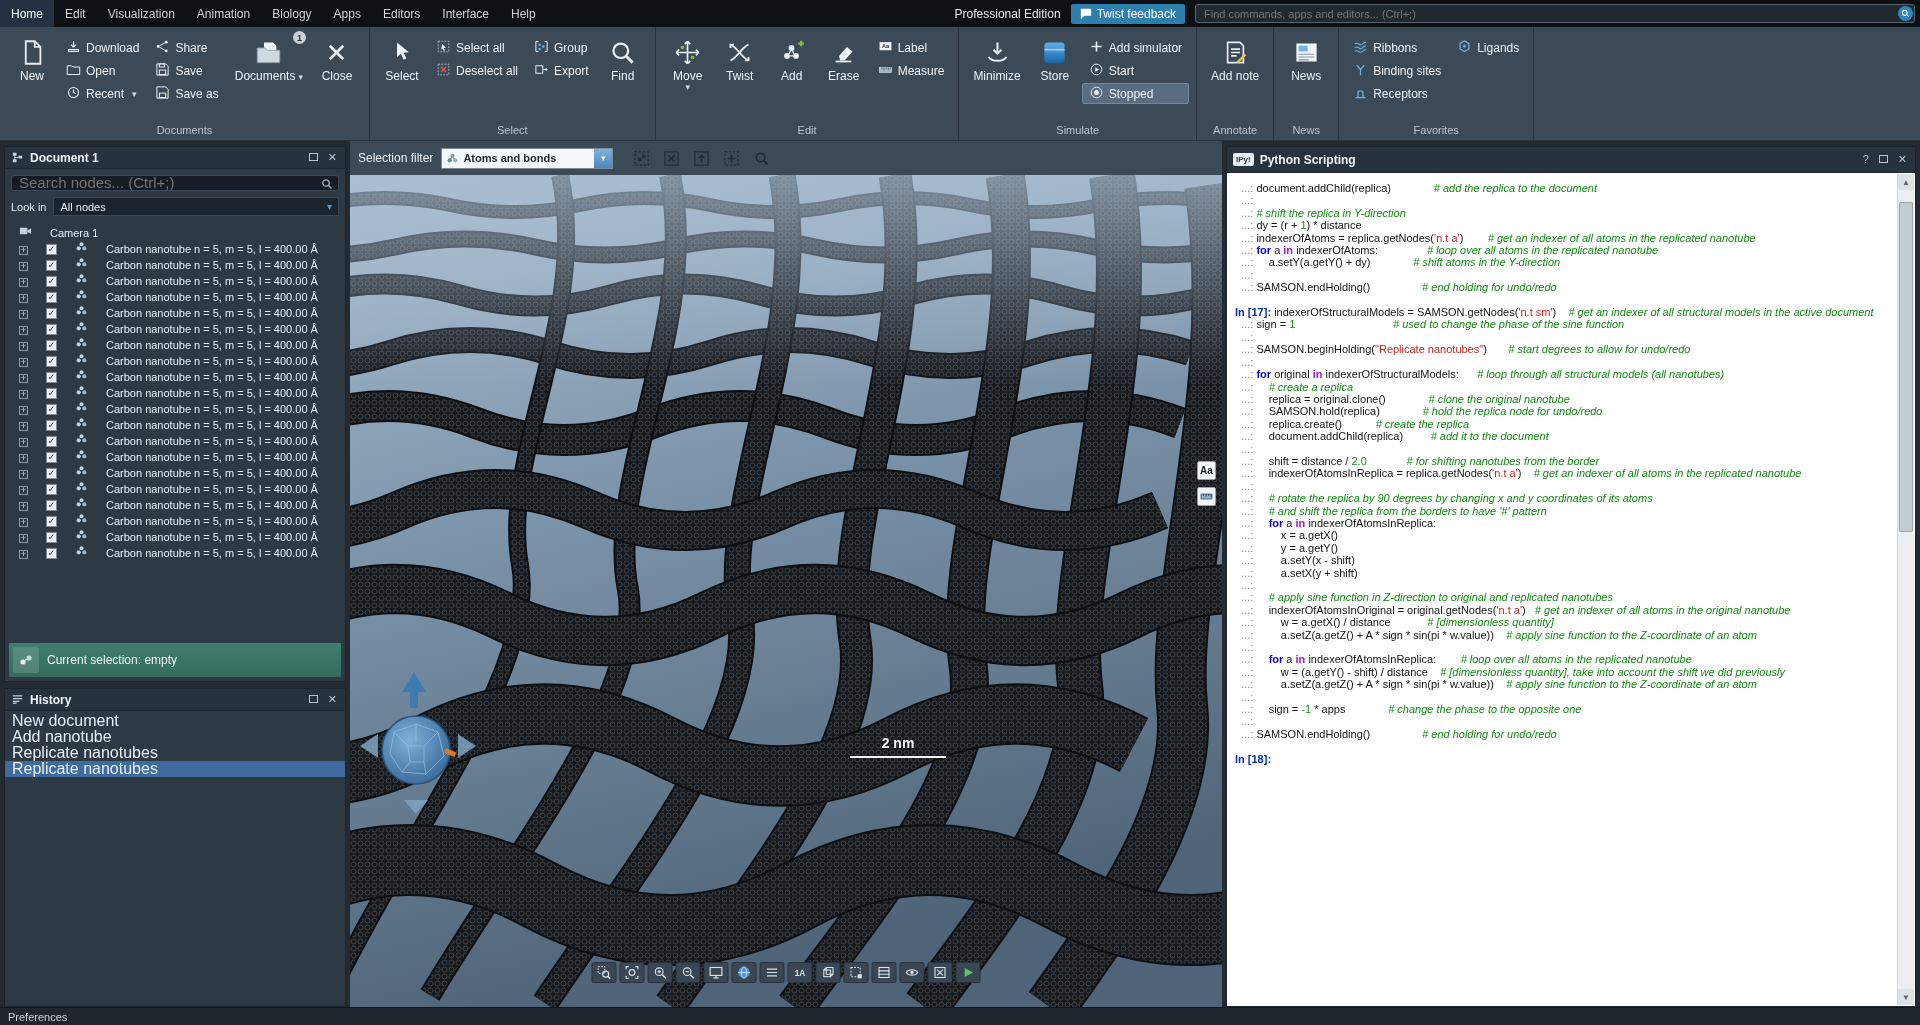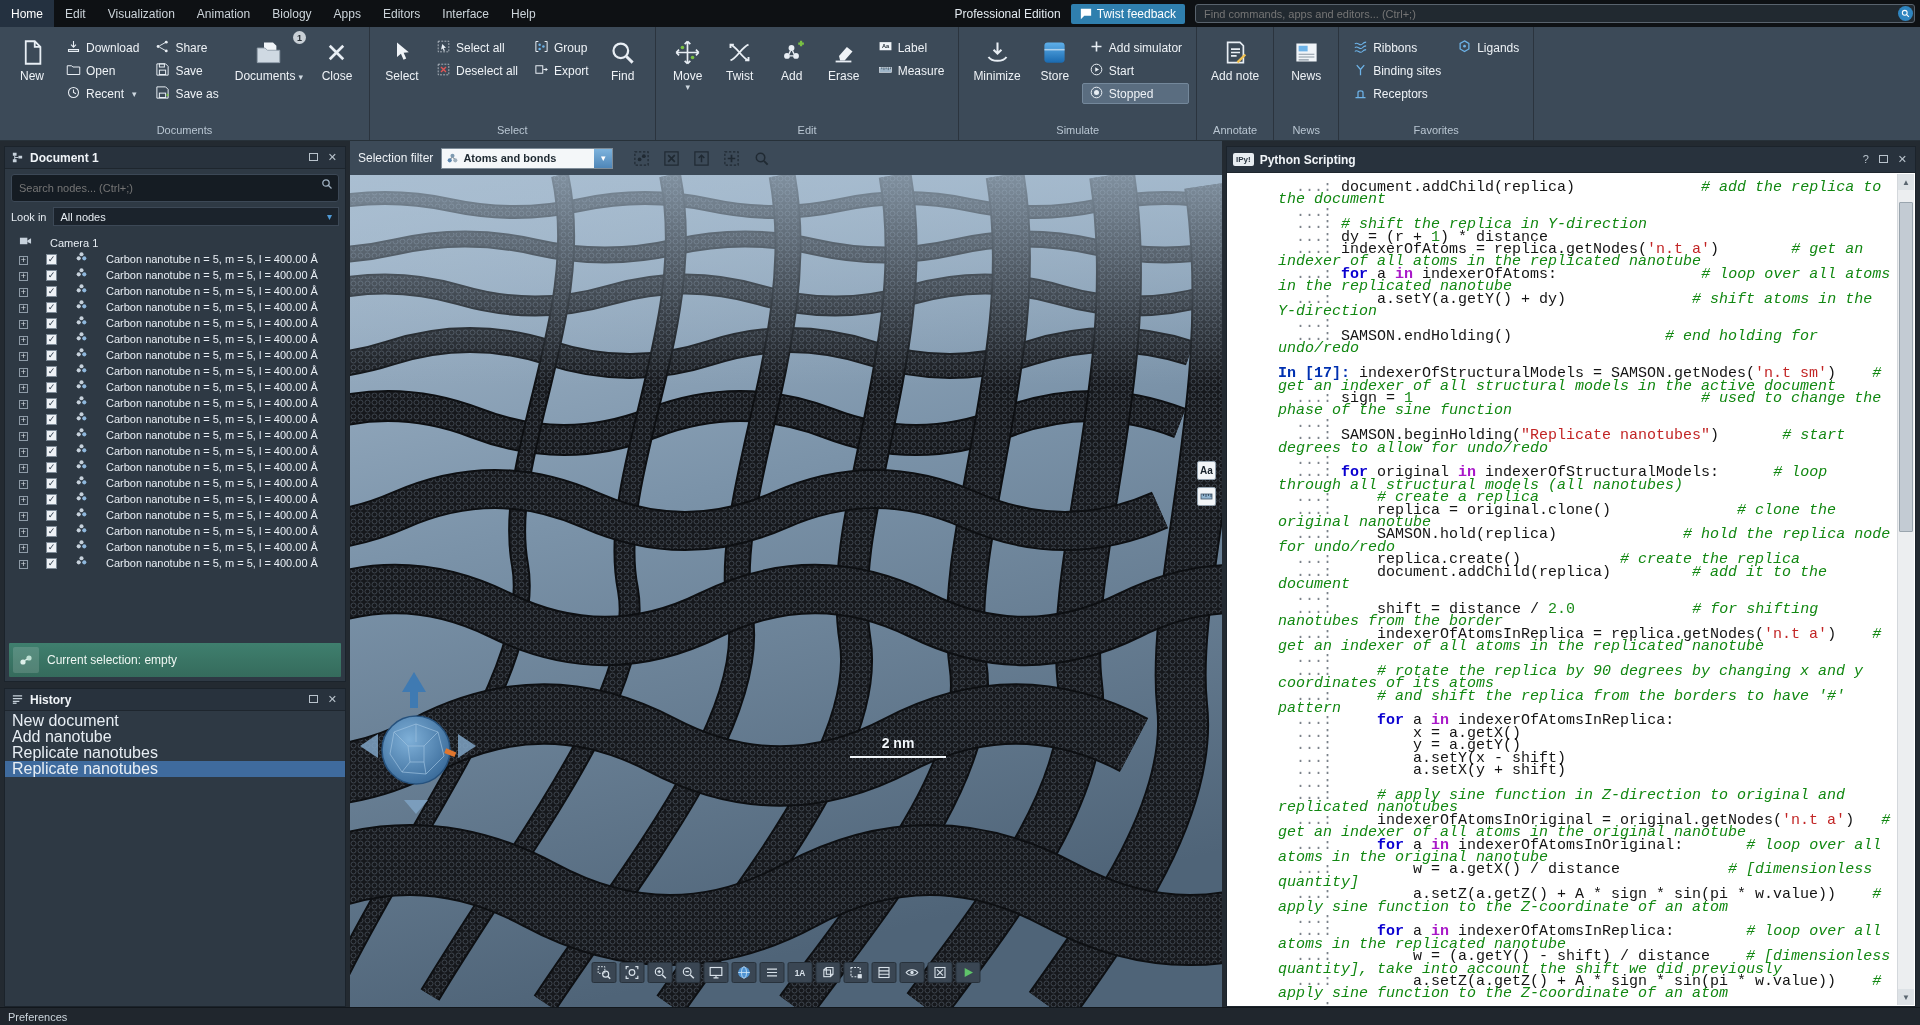--- a/index.html
+++ b/index.html
@@ -42,21 +42,21 @@
   .panel { position:absolute; background:#2e3944; border:1px solid #1b232b; display:flex; flex-direction:column; }
   .phead { height:22px; background:#28323d; display:flex; align-items:center; gap:6px; padding:0 6px; border-bottom:1px solid #1e262e; }
   .phead .ptitle { font-size:12px; font-weight:bold; color:#f0f4f8; flex:1; }
   .phead svg.picon { width:13px; height:13px; }
   .hbtn { color:#b9c3cc; font-size:11px; line-height:11px; padding:0 2px; }
   .float-box { width:9px; height:8px; border:1px solid #b9c3cc; display:inline-block; }
 
   
   .doc-panel { left:4px; top:146px; width:342px; height:536px; }
   .search-row { padding:5px 6px 3px 6px; position:relative; }
-  .search-row input { width:100%; height:28px; background:#151c23; border:1px solid #3c4856; border-radius:3px; color:#8d99a5; font-size:11px; padding:0 22px 0 7px; font-family:"Liberation Sans",sans-serif; }
+  .search-row input { width:100%; height:16px; background:#151c23; border:1px solid #3c4856; border-radius:3px; color:#8d99a5; font-size:15px; padding:0 22px 0 7px; font-family:"Liberation Sans",sans-serif; }
   .search-row svg { position:absolute; right:12px; top:9px; width:12px; height:12px; }
   .lookin-row { display:flex; align-items:center; gap:7px; padding:2px 6px 5px 6px; }
   .lookin-row .llabel { font-size:11px; color:#e6ecf2; }
   .ldrop { flex:1; height:19px; background:#1b232c; border:1px solid #3c4856; display:flex; align-items:center; padding:0 6px; }
   .ldrop .lval { flex:1; font-size:11px; color:#e6ecf2; }
   .ldrop .larr { color:#4f9ad6; font-size:10px; }
   #tree-list { flex:1; overflow:hidden; padding-top:2px; }
   .trow { display:flex; align-items:flex-end; gap:18px; height:16px; padding-left:14px; font-size:11px; color:#e8eef4; white-space:nowrap; }
   .trow .exp { width:9px; height:9px; border:1px solid #8f9ca8; color:#d5dde4; font-size:9px; line-height:7px; text-align:center; flex:0 0 9px; }
   .trow .cb { width:11px; height:11px; background:#eef2f6; border:1px solid #7d8a96; color:#273544; font-size:9px; line-height:9px; text-align:center; flex:0 0 11px; }
@@ -93,21 +93,21 @@
   .sbtn svg { width:13px; height:13px; }
   #vp-bottombar { position:absolute; left:50%; bottom:24px; transform:translateX(-50%); display:flex; gap:3px; }
   .vbtn { width:25px; height:21px; background:#3a4653; border:1px solid #28323c; border-radius:2px; display:flex; align-items:center; justify-content:center;margin-top:38px; }
   .vbtn svg { width:15px; height:15px; }
 
   
   .py-panel { left:1226px; top:146px; width:690px; height:861px; }
   .py-panel .phead { height:26px; }
   .ipy-logo { background:#e8edf1; color:#2a3540; font-size:8px; font-weight:bold; padding:2px 3px; border-radius:2px; }
   .console { flex:1; background:#fff; position:relative; overflow:hidden; padding:9px 22px 6px 8px; }
-  .cline { white-space:pre-wrap; font-family:Liberation Mono, monospace; font-size:15px; line-height:12.4px;margin-left:43px; }
+  .cline { white-space:pre-wrap; font-family:Liberation Sans, sans-serif; font-size:11px; line-height:12.4px; }
   .cl-d { color:#141414; }
   .cl-p { color:#7b828a; }
   .cl-i { color:#0030b0; font-weight:bold; }
   .cl-k { color:#0a00d0; font-weight:bold; }
   .cl-m { color:#a818c8; font-weight:bold; }
   .cl-s { color:#c22525; }
   .cl-n { color:#1a8c1a; }
   .cl-c { color:#128812; font-style:italic; }
   .vscroll { position:absolute; right:1px; top:27px; bottom:1px; width:17px; background:#eceef0; border-left:1px solid #d4d8dc; }
   .varrow { height:16px; background:#dde2e6; color:#5a6670; font-size:8px; display:flex; align-items:center; justify-content:center; }
@@ -996,21 +996,20 @@
         <div class="cline"><span class="cl-p">  ...: </span><span class="cl-d">    </span><span class="cl-c"># rotate the replica by 90 degrees by changing x and y coordinates of its atoms</span></div>
         <div class="cline"><span class="cl-p">  ...: </span><span class="cl-d">    </span><span class="cl-c"># and shift the replica from the borders to have '#' pattern</span></div>
         <div class="cline"><span class="cl-p">  ...: </span><span class="cl-d">    </span><span class="cl-k">for</span><span class="cl-d"> a </span><span class="cl-m">in</span><span class="cl-d"> indexerOfAtomsInReplica:</span></div>
         <div class="cline"><span class="cl-p">  ...: </span><span class="cl-d">        x = a.getX()</span></div>
         <div class="cline"><span class="cl-p">  ...: </span><span class="cl-d">        y = a.getY()</span></div>
         <div class="cline"><span class="cl-p">  ...: </span><span class="cl-d">        a.setY(x - shift)</span></div>
         <div class="cline"><span class="cl-p">  ...: </span><span class="cl-d">        a.setX(y + shift)</span></div>
         <div class="cline"><span class="cl-p">  ...: </span></div>
         <div class="cline"><span class="cl-p">  ...: </span><span class="cl-d">    </span><span class="cl-c"># apply sine function in Z-direction to original and replicated nanotubes</span></div>
         <div class="cline"><span class="cl-p">  ...: </span><span class="cl-d">    indexerOfAtomsInOriginal = original.getNodes(</span><span class="cl-s">'n.t a'</span><span class="cl-d">)</span><span class="cl-d">   </span><span class="cl-c"># get an indexer of all atoms in the original nanotube</span></div>
-        <div class="cline"><span class="cl-p">  ...: </span><span class="cl-d">    </span><span class="cl-k">for</span><span class="cl-d"> a </span><span class="cl-m">in</span><span class="cl-d"> indexerOfAtomsInOriginal:</span><span class="cl-d">       </span><span class="cl-c"># loop over all atoms in the original nanotube</span></div>
         <div class="cline"><span class="cl-p">  ...: </span><span class="cl-d">        w = a.getX() / distance</span><span class="cl-d">            </span><span class="cl-c"># [dimensionless quantity]</span></div>
         <div class="cline"><span class="cl-p">  ...: </span><span class="cl-d">        a.setZ(a.getZ() + A * sign * sin(pi * w.value))</span><span class="cl-d">    </span><span class="cl-c"># apply sine function to the Z-coordinate of an atom</span></div>
         <div class="cline"><span class="cl-p">  ...: </span></div>
         <div class="cline"><span class="cl-p">  ...: </span><span class="cl-d">    </span><span class="cl-k">for</span><span class="cl-d"> a </span><span class="cl-m">in</span><span class="cl-d"> indexerOfAtomsInReplica:</span><span class="cl-d">        </span><span class="cl-c"># loop over all atoms in the replicated nanotube</span></div>
         <div class="cline"><span class="cl-p">  ...: </span><span class="cl-d">        w = (a.getY() - shift) / distance</span><span class="cl-d">    </span><span class="cl-c"># [dimensionless quantity], take into account the shift we did previously</span></div>
         <div class="cline"><span class="cl-p">  ...: </span><span class="cl-d">        a.setZ(a.getZ() + A * sign * sin(pi * w.value))</span><span class="cl-d">    </span><span class="cl-c"># apply sine function to the Z-coordinate of an atom</span></div>
         <div class="cline"><span class="cl-p">  ...: </span></div>
         <div class="cline"><span class="cl-p">  ...: </span><span class="cl-d">    sign = </span><span class="cl-n">-1</span><span class="cl-d"> * apps</span><span class="cl-d">              </span><span class="cl-c"># change the phase to the opposite one</span></div>
         <div class="cline"><span class="cl-p">  ...: </span></div>
         <div class="cline"><span class="cl-p">  ...: </span><span class="cl-d">SAMSON.endHolding()</span><span class="cl-d">                 </span><span class="cl-c"># end holding for undo/redo</span></div>

